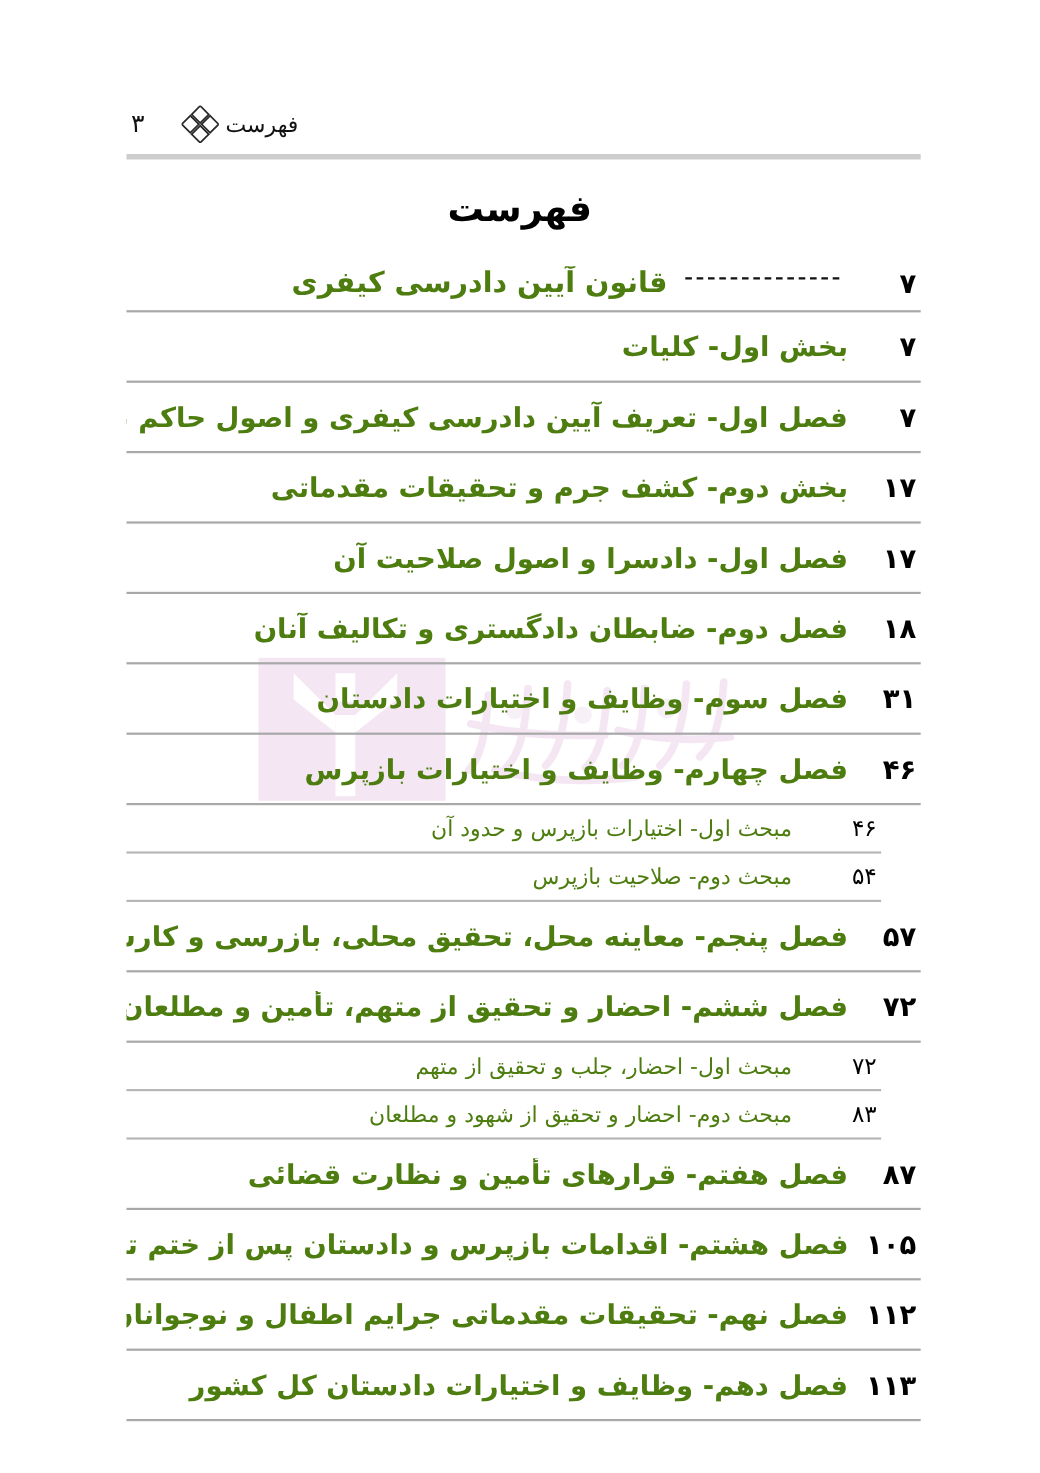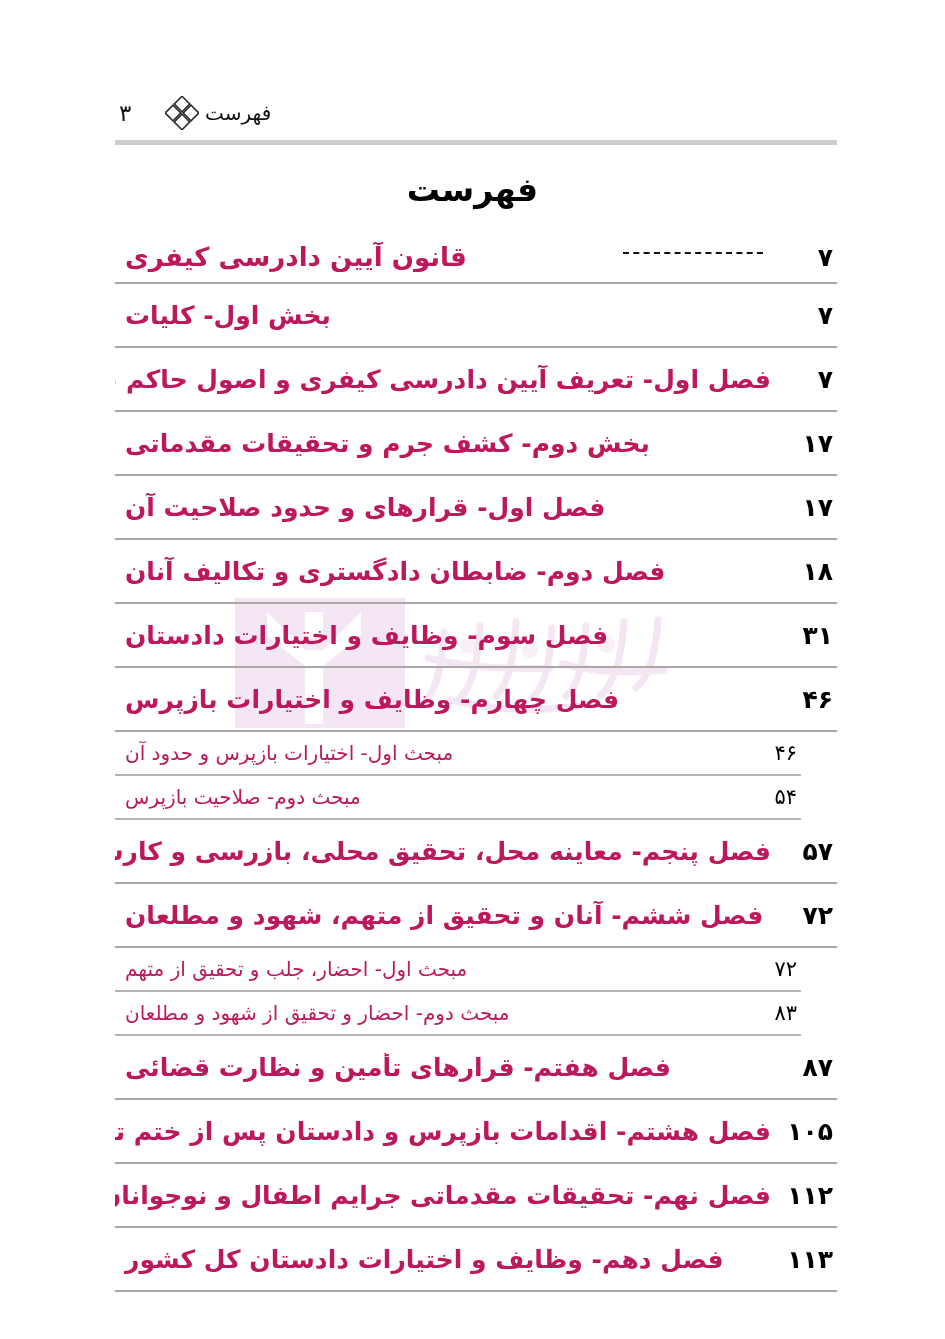--- a/index.html
+++ b/index.html
@@ -98,24 +98,24 @@
     margin-right: 36px;     
     border-bottom: 2px solid #b6b6b6;
     gap: 15px;
   }
   .toc-row.lead {
     height: 52px;
   }
 
   .toc-title {
     flex: 1 1 auto;
-    text-align: left;
+    text-align: right;
     padding-left: 10px;
     padding-right: 4px;
-    color: #be185d;
+    color: #4d7c0f;
     white-space: nowrap;
     overflow: hidden;
   }
   .level-part .toc-title {
     font-size: 25px;
     font-weight: bold;
   }
   .level-chapter .toc-title {
     font-size: 25px;
     font-weight: bold;
@@ -260,21 +260,21 @@
       </div>
       <div class="toc-row level-chapter">
         <div class="toc-title">فصل اول- تعریف آیین دادرسی کیفری و اصول حاکم بر آن</div>
         <div class="toc-folio">۷</div>
       </div>
       <div class="toc-row level-part">
         <div class="toc-title">بخش دوم- کشف جرم و تحقیقات مقدماتی</div>
         <div class="toc-folio">۱۷</div>
       </div>
       <div class="toc-row level-chapter">
-        <div class="toc-title">فصل اول- قرارهای و حدود صلاحیت آن</div>
+        <div class="toc-title">فصل اول- دادسرا و اصول صلاحیت آن</div>
         <div class="toc-folio">۱۷</div>
       </div>
       <div class="toc-row level-chapter">
         <div class="toc-title">فصل دوم- ضابطان دادگستری و تکالیف آنان</div>
         <div class="toc-folio">۱۸</div>
       </div>
       <div class="toc-row level-chapter">
         <div class="toc-title">فصل سوم- وظایف و اختیارات دادستان</div>
         <div class="toc-folio">۳۱</div>
       </div>
@@ -288,21 +288,21 @@
       </div>
       <div class="toc-row level-section">
         <div class="toc-title">مبحث دوم- صلاحیت بازپرس</div>
         <div class="toc-folio">۵۴</div>
       </div>
       <div class="toc-row level-chapter">
         <div class="toc-title">فصل پنجم- معاینه محل، تحقیق محلی، بازرسی و کارشناسی</div>
         <div class="toc-folio">۵۷</div>
       </div>
       <div class="toc-row level-chapter">
-        <div class="toc-title">فصل ششم- آنان و تحقیق از متهم، شهود و مطلعان</div>
+        <div class="toc-title">فصل ششم- احضار و تحقیق از متهم، تأمین و مطلعان</div>
         <div class="toc-folio">۷۲</div>
       </div>
       <div class="toc-row level-section">
         <div class="toc-title">مبحث اول- احضار، جلب و تحقیق از متهم</div>
         <div class="toc-folio">۷۲</div>
       </div>
       <div class="toc-row level-section">
         <div class="toc-title">مبحث دوم- احضار و تحقیق از شهود و مطلعان</div>
         <div class="toc-folio">۸۳</div>
       </div>

